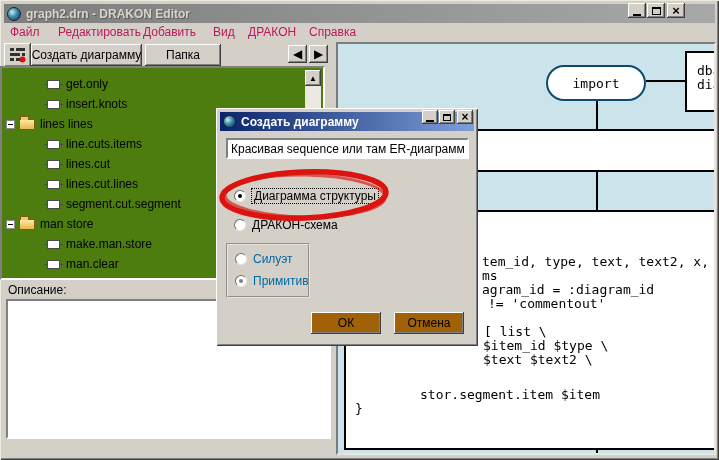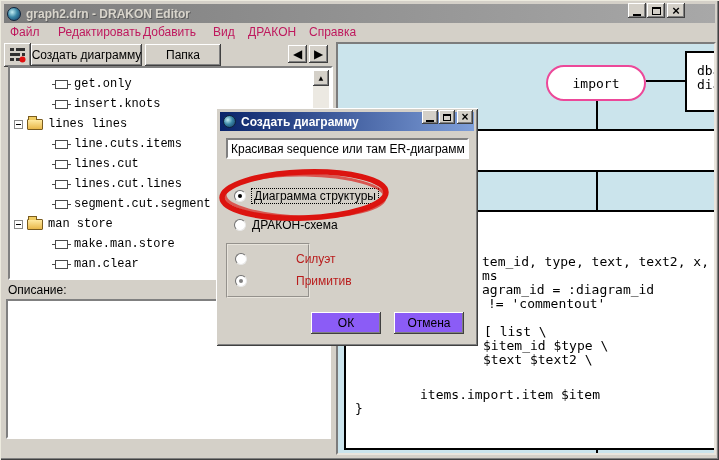--- a/index.html
+++ b/index.html
@@ -34,22 +34,22 @@
     display:flex; align-items:center; justify-content:center; }
   .btn { position:absolute; background:#d4d0c8; font-size:12px; color:#000;
     box-shadow: inset -1px -1px 0 #404040, inset 1px 1px 0 #fff, inset -2px -2px 0 #808080;
     display:flex; align-items:center; justify-content:center; }
   .btn-create { left:31px; top:44px; width:111px; height:22px; }
   .btn-folder { left:145px; top:44px; width:76px; height:22px; }
   .btn-back  { left:288px; top:45px; width:19px; height:18px; font-size:12px; }
   .btn-fwd   { left:309px; top:45px; width:19px; height:18px; font-size:12px; }
 
   
-  .tree { position:absolute; left:8px; top:66px; width:325px; height:214px; background:#ffffff;
-    border:2px solid; border-color:#808080 #fff #fff #808080; overflow:hidden;font-family:Liberation Mono, monospace; }
+  .tree { position:absolute; left:0; top:66px; width:325px; height:214px; background:#4d7c0f;
+    border:2px solid; border-color:#808080 #fff #fff #808080; overflow:hidden; }
   .trow { position:absolute; height:20px; display:flex; align-items:center; font-size:12px; color:#000; }
   .lvl0 { left:4px; } .lvl1 { left:45px; }
   .expander { width:9px; height:9px; background:#fff; border:1px solid #8a8a8a; position:relative; margin-right:4px; flex:0 0 auto; }
   .expander::after { content:""; position:absolute; left:1px; top:3px; width:5px; height:1px; background:#000; }
   .ficon { width:16px; height:11px; background:linear-gradient(#ffe9a0,#e8b84a); border:1px solid #7a5c1e;
     border-radius:1px; position:relative; margin-right:5px; flex:0 0 auto; }
   .ficon::before { content:""; position:absolute; left:0px; top:-4px; width:7px; height:3px;
     background:#f0cc60; border:1px solid #7a5c1e; border-bottom:none; }
   .dicon { width:13px; height:9px; background:#fff; border:1px solid #4a4a4a; position:relative; margin-right:6px; flex:0 0 auto; }
   .dicon::before { content:""; position:absolute; left:-4px; top:3px; width:4px; height:1px; background:#4a4a4a; }
@@ -68,21 +68,21 @@
   .canvas { position:absolute; left:336px; top:42px; width:380px; height:413px; background:#cbe4ec;
     border:2px solid; border-color:#7c7c7c #e9e5dd #e9e5dd #7c7c7c; overflow:hidden; }
   .vline { position:absolute; left:258px; top:57px; width:2px; height:352px; background:#000; }
   .er-band { position:absolute; left:0; top:85px; width:380px; height:43px; background:#fff;
     border-top:2px solid #000; border-bottom:2px solid #000; }
   .code-box { position:absolute; left:6px; top:166px; width:376px; height:240px; background:#fff;
     border:2px solid #000; border-right:none; }
   .code-line { position:absolute; font-family:"DejaVu Sans Mono",monospace; font-size:13px;
     line-height:14px; white-space:pre; color:#000; }
   .oval { position:absolute; left:208px; top:21px; width:100px; height:36px; background:#fff;
-    border:2px solid #ec4899; border-radius:18px; display:flex; align-items:center; justify-content:center;
+    border:2px solid #0c4a6e; border-radius:18px; display:flex; align-items:center; justify-content:center;
     font-family:"DejaVu Sans Mono",monospace; font-size:13px; }
   .hline { position:absolute; left:308px; top:36px; width:39px; height:2px; background:#000; }
   .side-box { position:absolute; left:347px; top:7px; width:50px; height:61px; background:#fff;
     border:2px solid #000; padding:11px 0 0 10px; font-family:"DejaVu Sans Mono",monospace;
     font-size:13px; line-height:14px; }
 
   
   .dialog { position:absolute; left:216px; top:108px; width:262px; height:238px; background:#d4d0c8; z-index:10;
     box-shadow: inset 1px 1px 0 #fff, inset -1px -1px 0 #404040, inset 2px 2px 0 #d4d0c8, inset -2px -2px 0 #808080; }
   .dlg-titlebar { position:absolute; left:4px; top:4px; right:4px; height:19px;
@@ -96,24 +96,24 @@
   .dlg-input { position:absolute; left:10px; top:30px; width:243px; height:21px; background:#fff;
     border:2px solid; border-color:#808080 #fff #fff #808080; font-size:12px; font-family:"Liberation Sans",sans-serif;
     padding:0 3px; color:#000; }
   .radio-row { position:absolute; display:flex; align-items:center; font-size:12px; color:#000; }
   .radio { width:12px; height:12px; border-radius:50%; background:#fff; border:1px solid;
     border-color:#707070 #e8e8e8 #e8e8e8 #707070; position:relative; margin-right:6px; flex:0 0 auto; }
   .radio.checked::after { content:""; position:absolute; left:3px; top:3px; width:4px; height:4px;
     border-radius:50%; background:#000; }
   .radio.checked.disabled::after { background:#808080; }
   .rlabel.focus { outline:1px dotted #000; padding:0 2px; }
-  .disabled-text { color:#b91c1c;margin-left:43px; }
+  .disabled-text { color:#0369a1; }
   .groupbox { position:absolute; left:10px; top:135px; width:84px; height:55px;
     border:2px groove #e8e4dc; }
-  .dlg-pushbtn { position:absolute; width:70px; height:22px; background:#8b5cf6; font-size:12px; color:#000;
+  .dlg-pushbtn { position:absolute; width:70px; height:22px; background:#a16207; font-size:12px; color:#000;
     box-shadow: inset -1px -1px 0 #404040, inset 1px 1px 0 #fff, inset -2px -2px 0 #808080;
     display:flex; align-items:center; justify-content:center; }
 
   .annotation { position:absolute; left:0; top:0; z-index:20; pointer-events:none; }
 </style>
 </head>
 <body>
 
 <div class="window">
 
@@ -228,21 +228,21 @@
       <div>dba</div>
       <div>dia</div>
     </div>
     <div class="code-line" style="left:144px;top:211px">tem_id, type, text, text2, x,</div>
     <div class="code-line" style="left:144px;top:225px">ms</div>
     <div class="code-line" style="left:144px;top:239px">agram_id = :diagram_id</div>
     <div class="code-line" style="left:150px;top:253px">!= 'commentout'</div>
     <div class="code-line" style="left:146px;top:281px">[ list \</div>
     <div class="code-line" style="left:145px;top:295px">$item_id $type \</div>
     <div class="code-line" style="left:145px;top:309px">$text $text2 \</div>
-    <div class="code-line" style="left:82px;top:344px">items.import.item $item</div>
+    <div class="code-line" style="left:82px;top:344px">stor.segment.item $item</div>
     <div class="code-line" style="left:17px;top:358px">}</div>
   </div>
 
   <div class="dialog">
     <div class="dlg-titlebar">
       <span class="dlg-icon"></span>
       <span class="dtext">Создать диаграмму</span>
     </div>
     <div class="dlg-btn" style="right:40px">
         <span class="glyph-min" style="margin-top:7px"></span>

